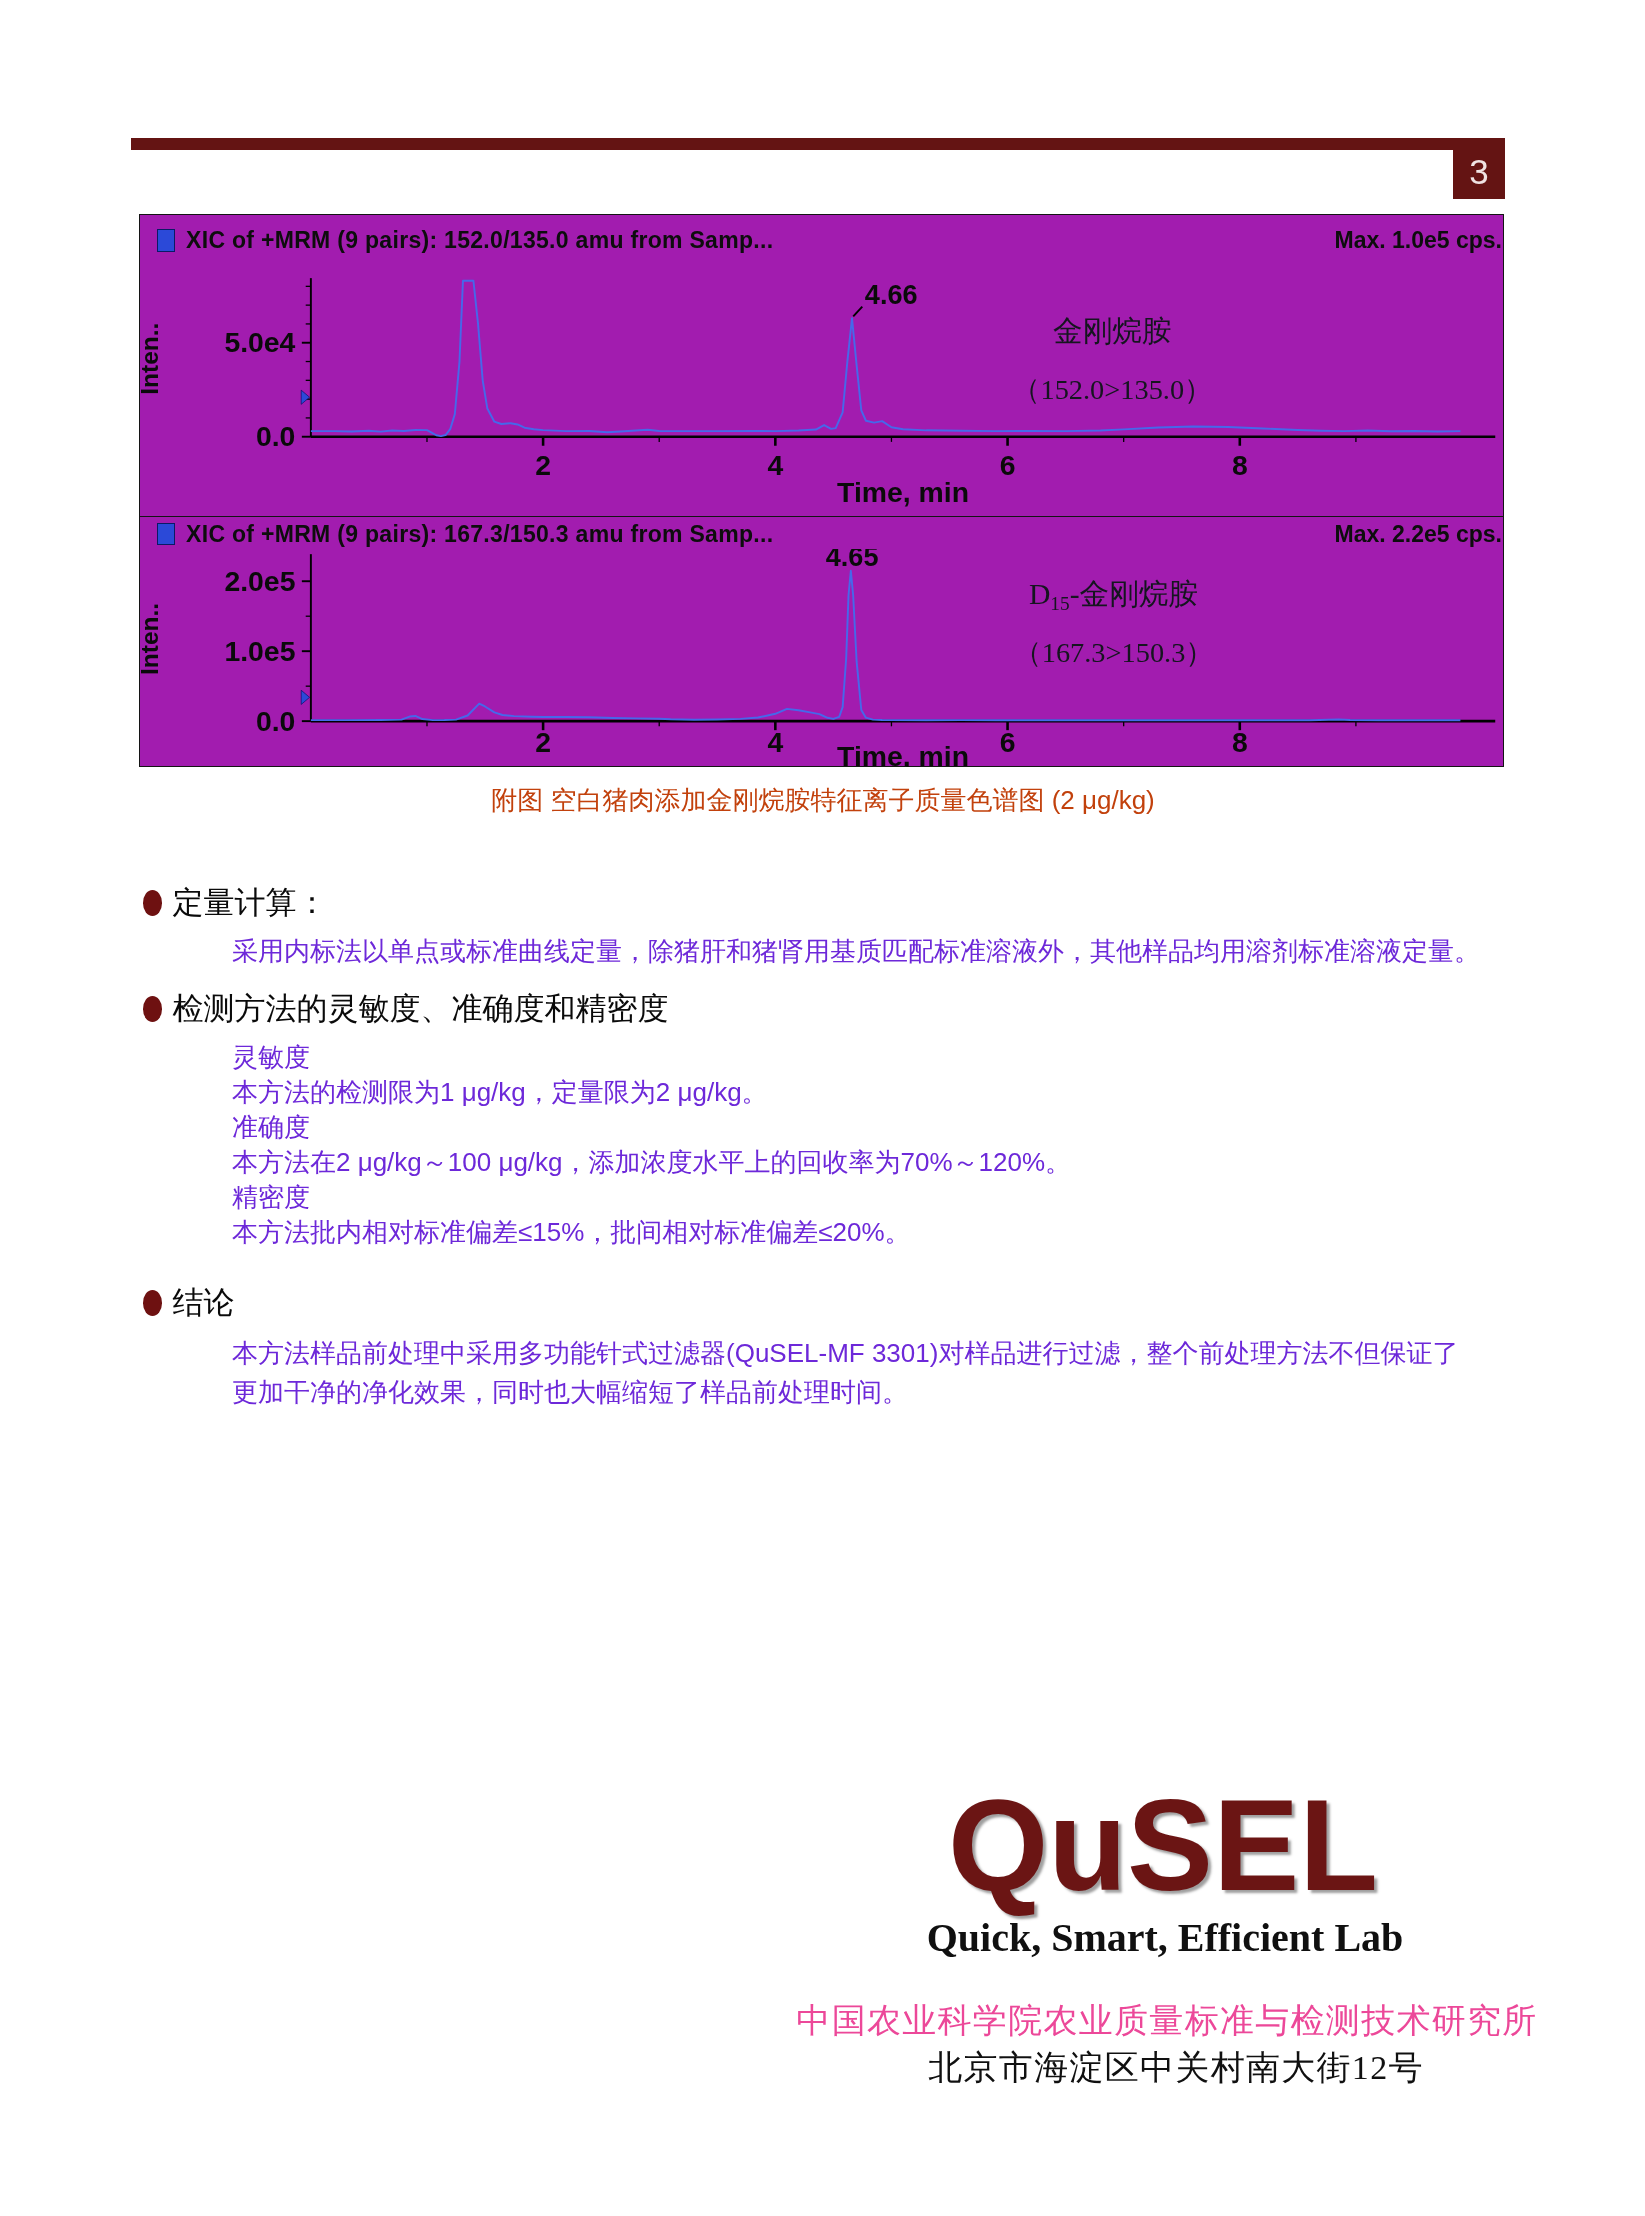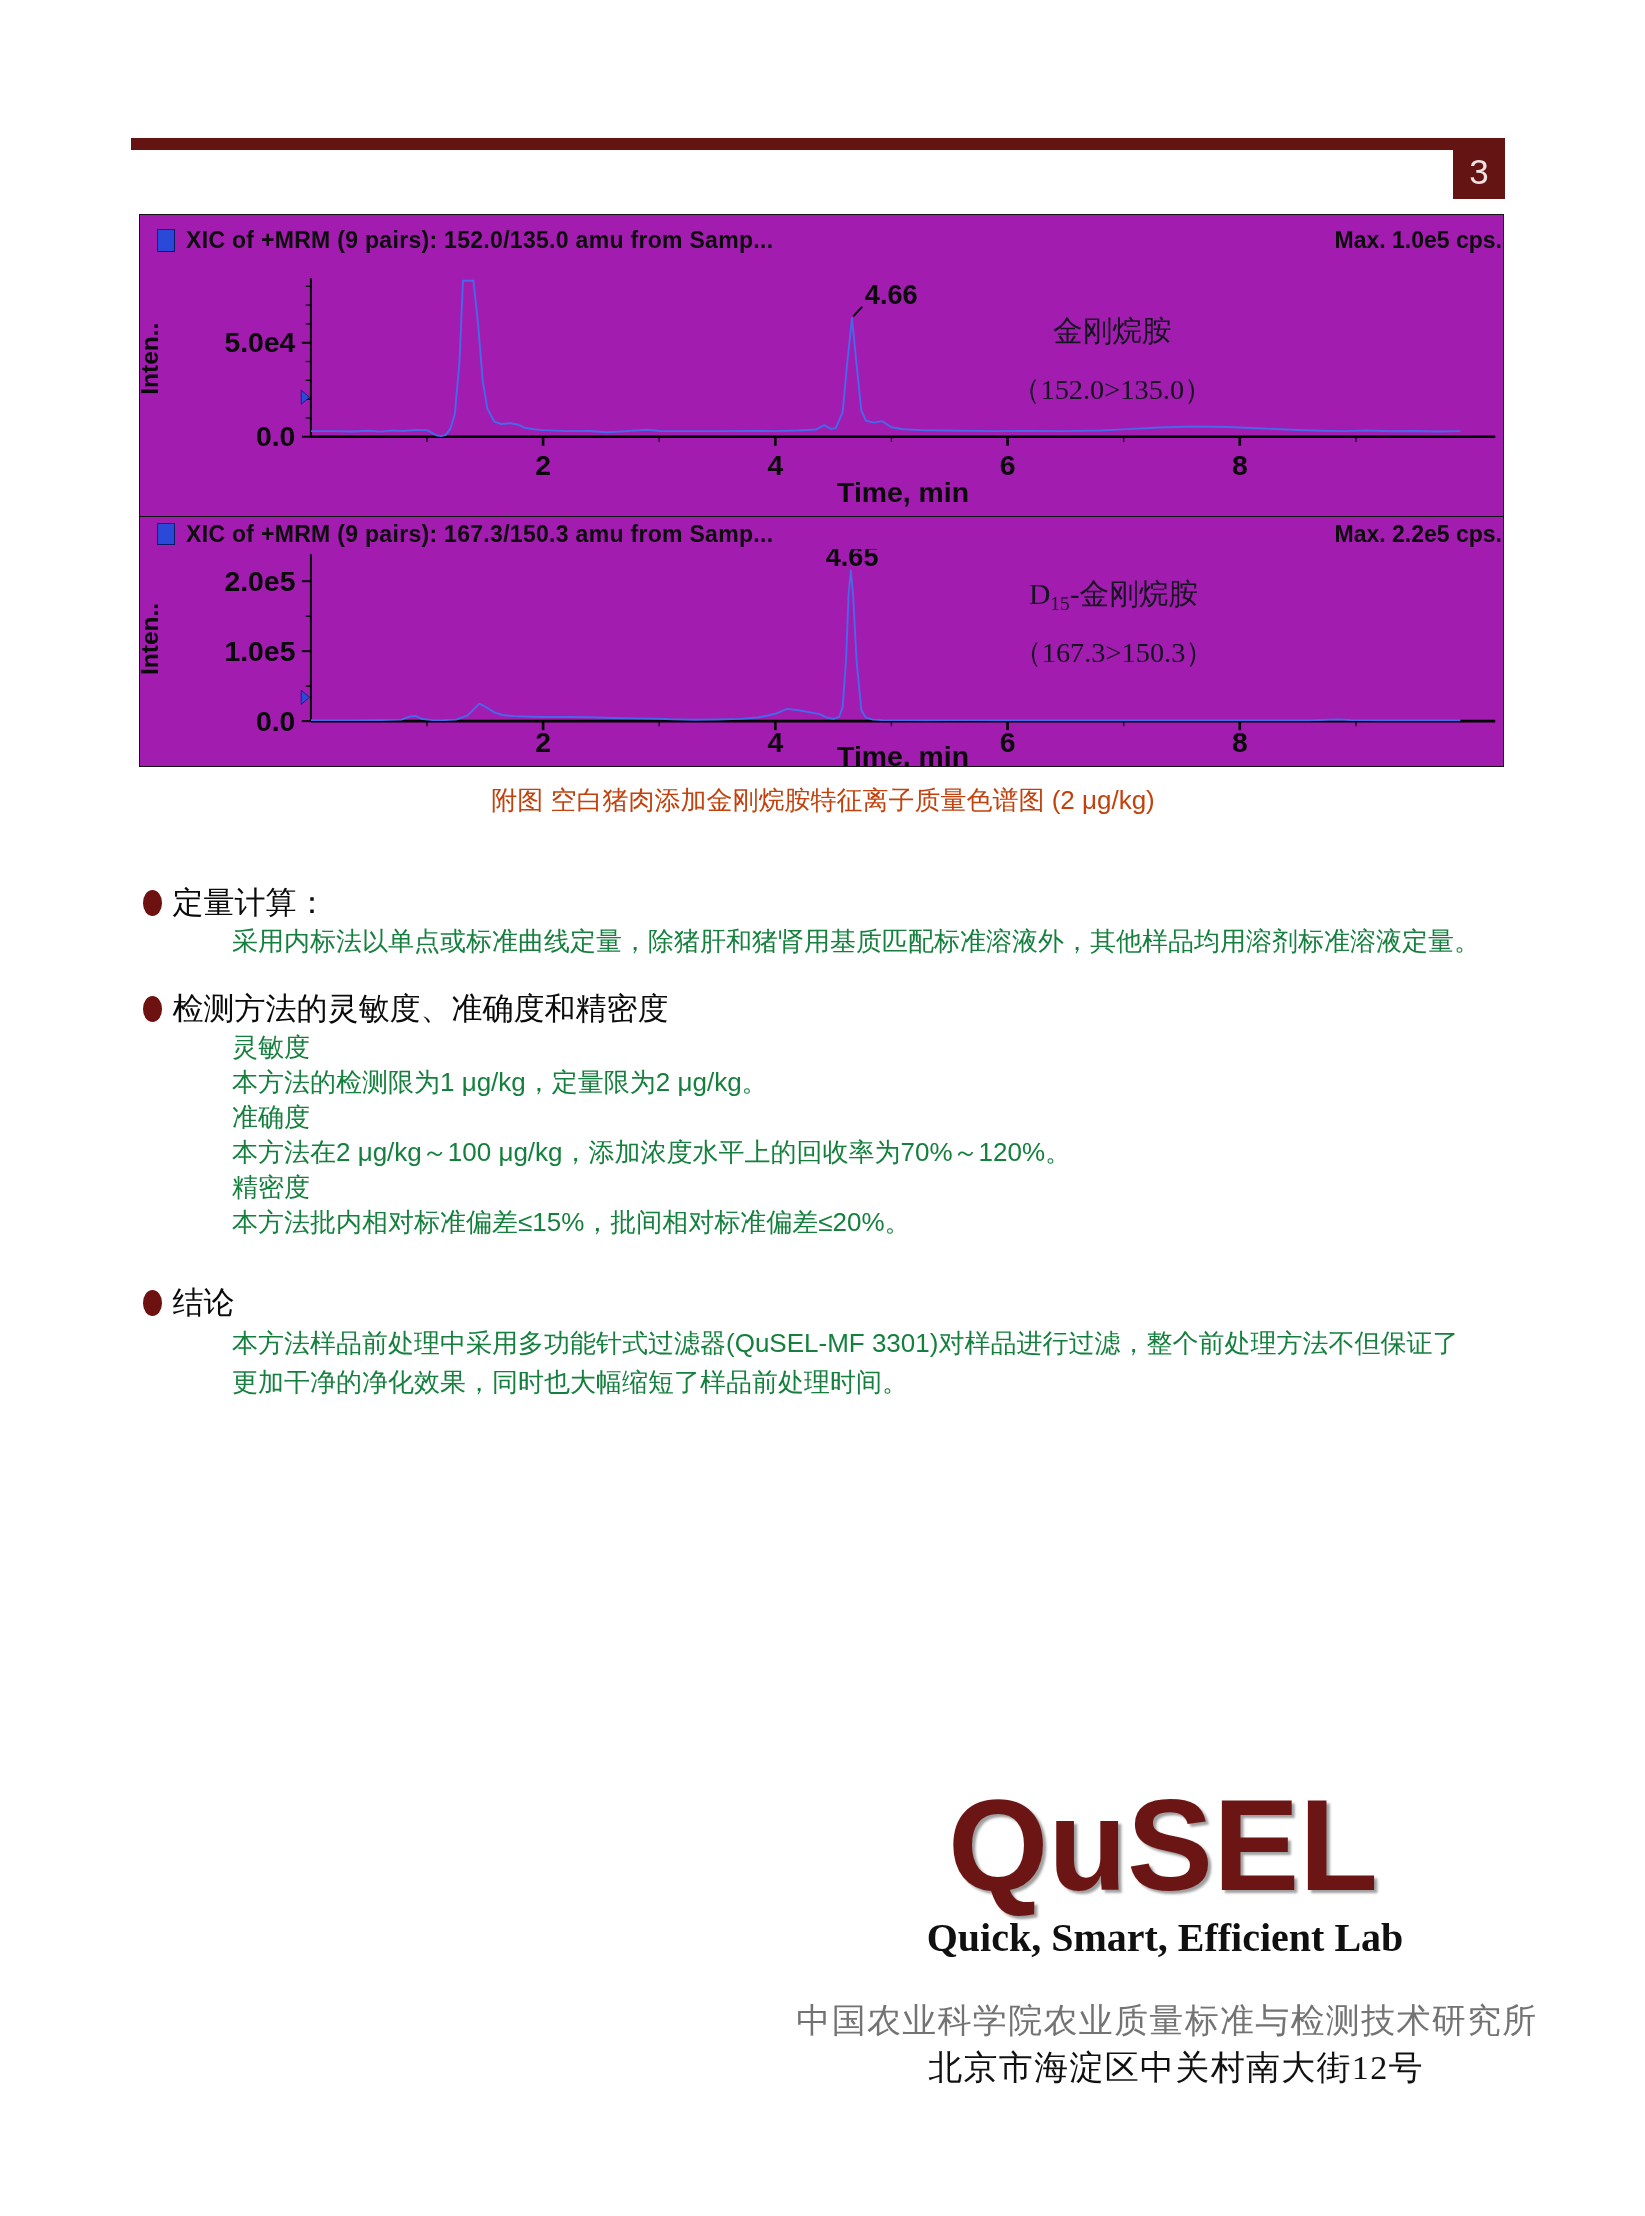--- a/index.html
+++ b/index.html
@@ -25,32 +25,32 @@
   .plot{display:block;width:100%;}
 
   
   .caption{position:absolute;left:0;width:1646px;top:783px;text-align:center;font-size:26px;color:#c2410c;}
 
   
   .section{position:absolute;left:143px;width:1419px;}
   .sec-head{display:flex;align-items:center;}
   .bullet{display:inline-block;width:19.3px;height:26px;border-radius:50%;background:#6e1111;margin-right:10.3px;flex:0 0 auto;}
   .sec-title{font-size:31px;font-weight:normal;color:#0a0a0a;}
-  .sec-body{margin-left:89px;margin-top:0;font-size:26px;line-height:35px;color:#15803d;}
+  .sec-body{margin-left:89px;margin-top:10px;font-size:26px;line-height:35px;color:#6d28d9;}
   .sec3 .sec-body{line-height:39px;}
   .sec1{top:882px;} .sec2{top:988px;} .sec3{top:1282px;}
 
   
   .logo-word{position:absolute;left:1163px;top:1781px;transform:translateX(-50%);
              font-family:Liberation Sans, sans-serif;font-weight:bold;font-size:129px;line-height:1;
              color:#6b1514;text-shadow:3.2px 2.6px 2.6px #9f9f9f;}
   .logo-slogan{position:absolute;left:1165px;top:1914px;transform:translateX(-50%);
                font-family:"Liberation Serif",serif;font-weight:bold;font-size:40px;color:#101010;white-space:nowrap;}
   .org-line{position:absolute;left:1167px;top:1998px;transform:translateX(-50%);
-            font-family:"Liberation Serif",serif;font-size:34px;color:#737373;white-space:nowrap;letter-spacing:1.3px;}
+            font-family:"Liberation Serif",serif;font-size:34px;color:#ec4899;white-space:nowrap;letter-spacing:1.3px;}
   .org-line2{position:absolute;left:1176px;top:2045px;transform:translateX(-50%);
              font-family:"Liberation Serif",serif;font-size:34px;color:#101010;white-space:nowrap;letter-spacing:1.3px;}
 </style>
 </head>
 <body>
 
 <div class="page">
 
   <div class="top-bar"></div>
   <div class="page-badge">

